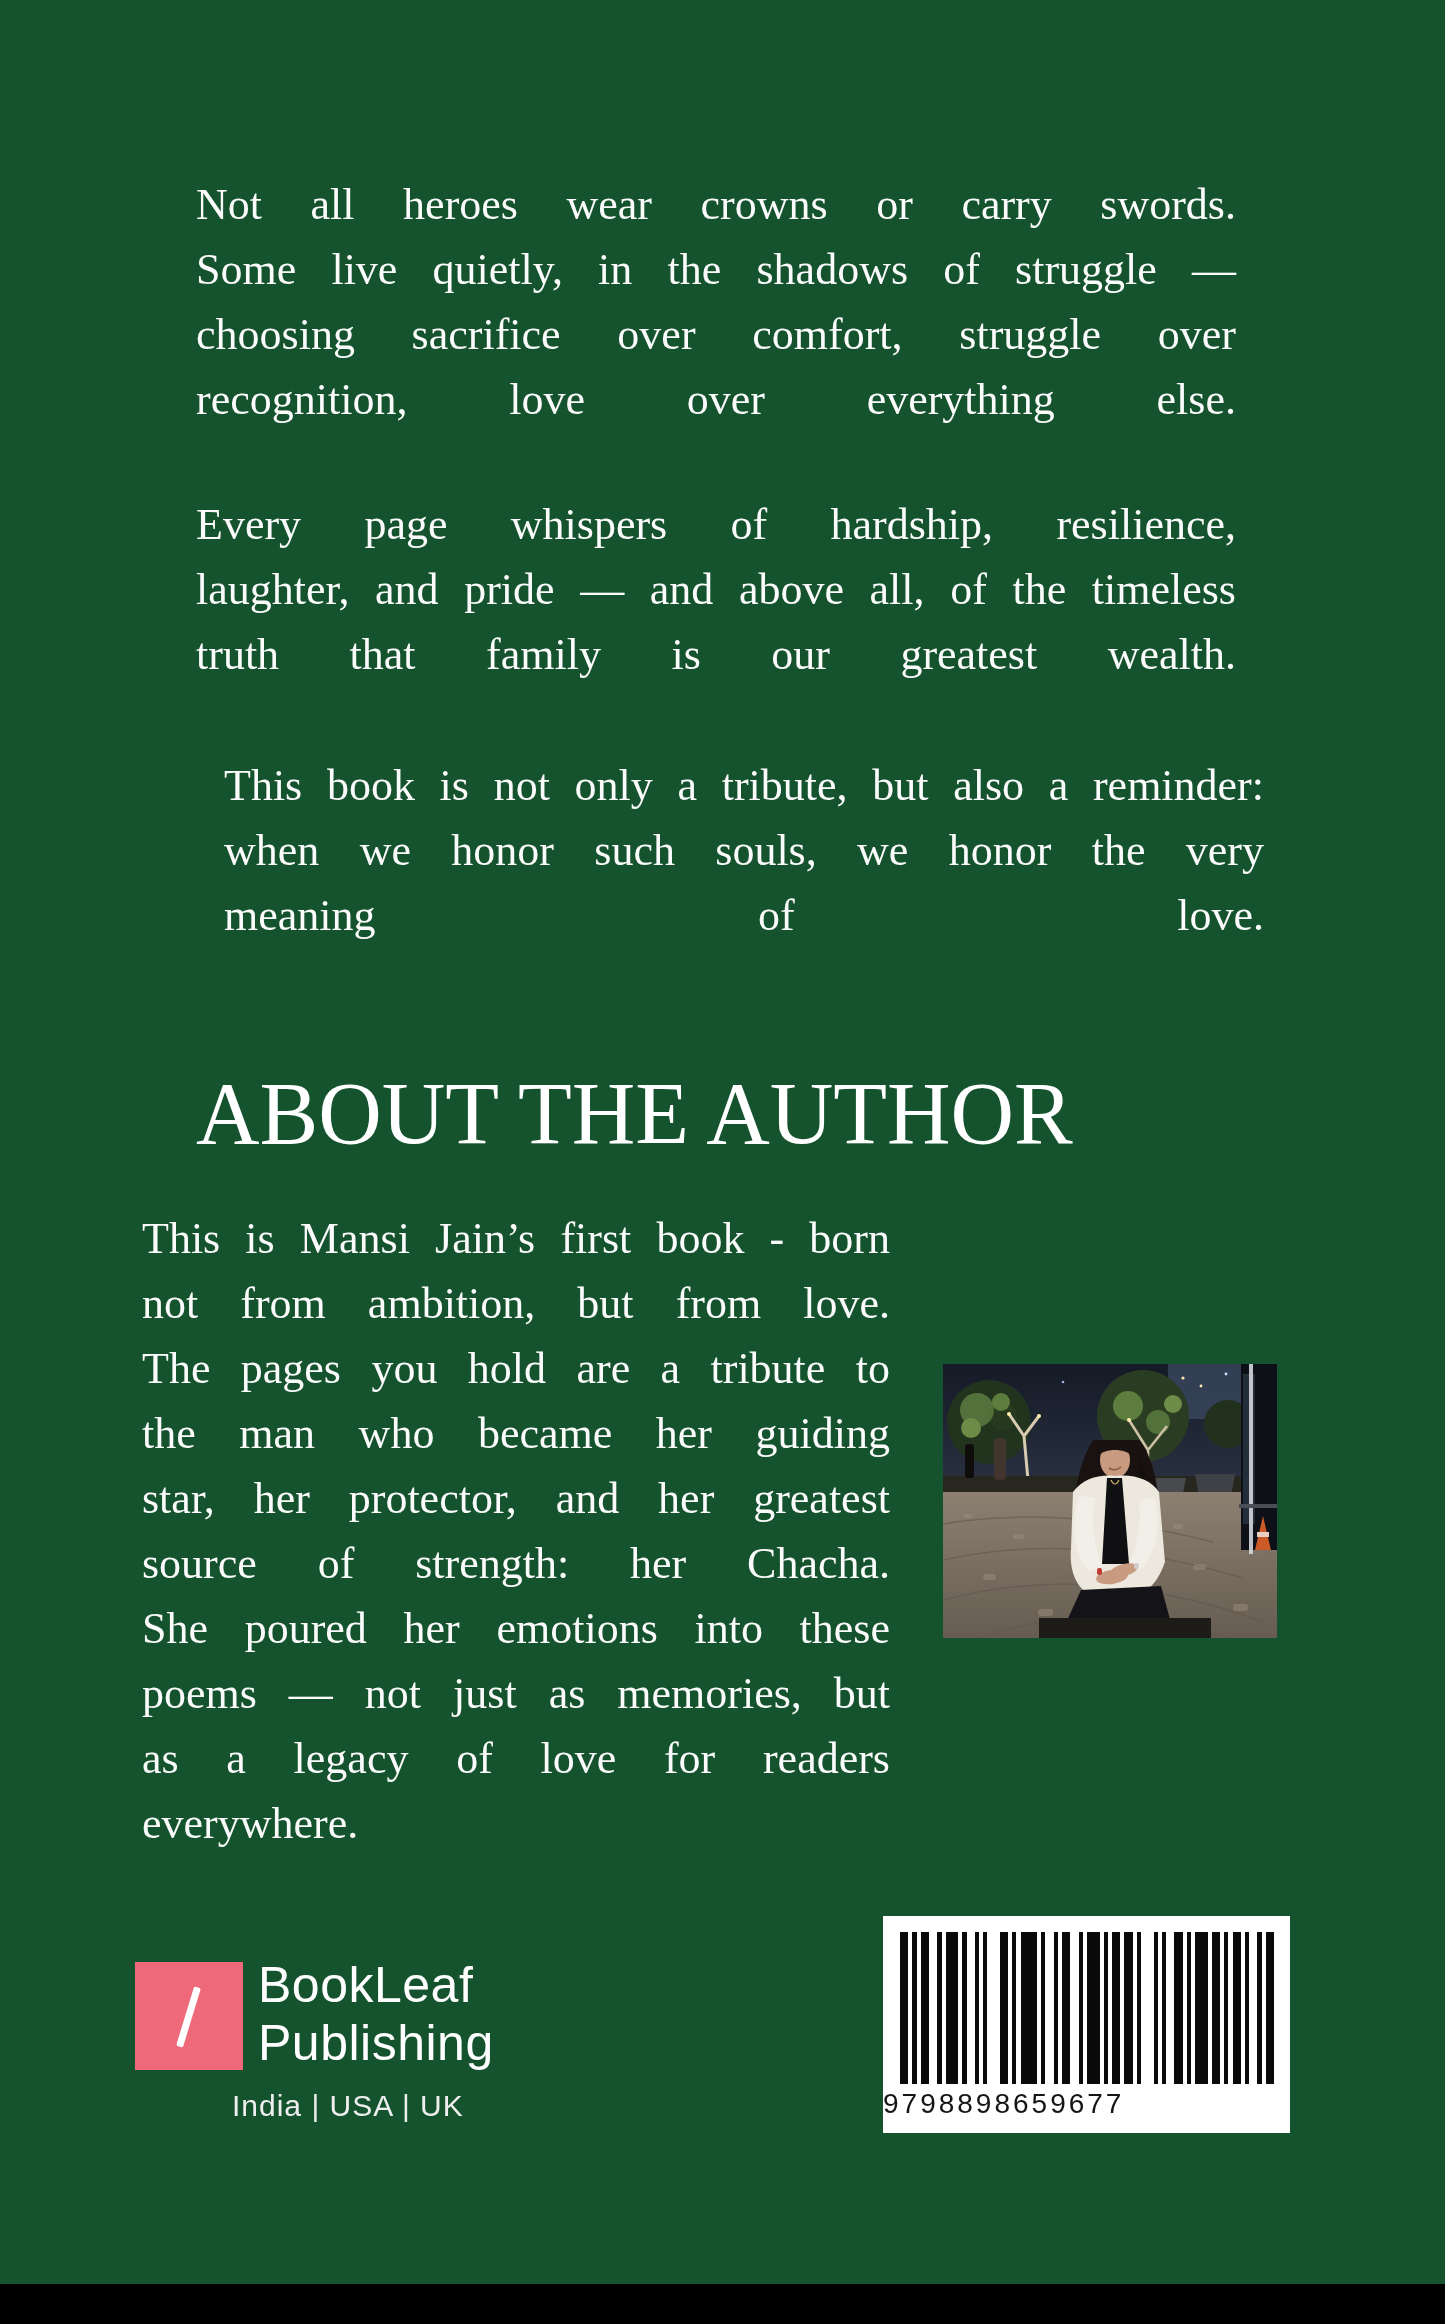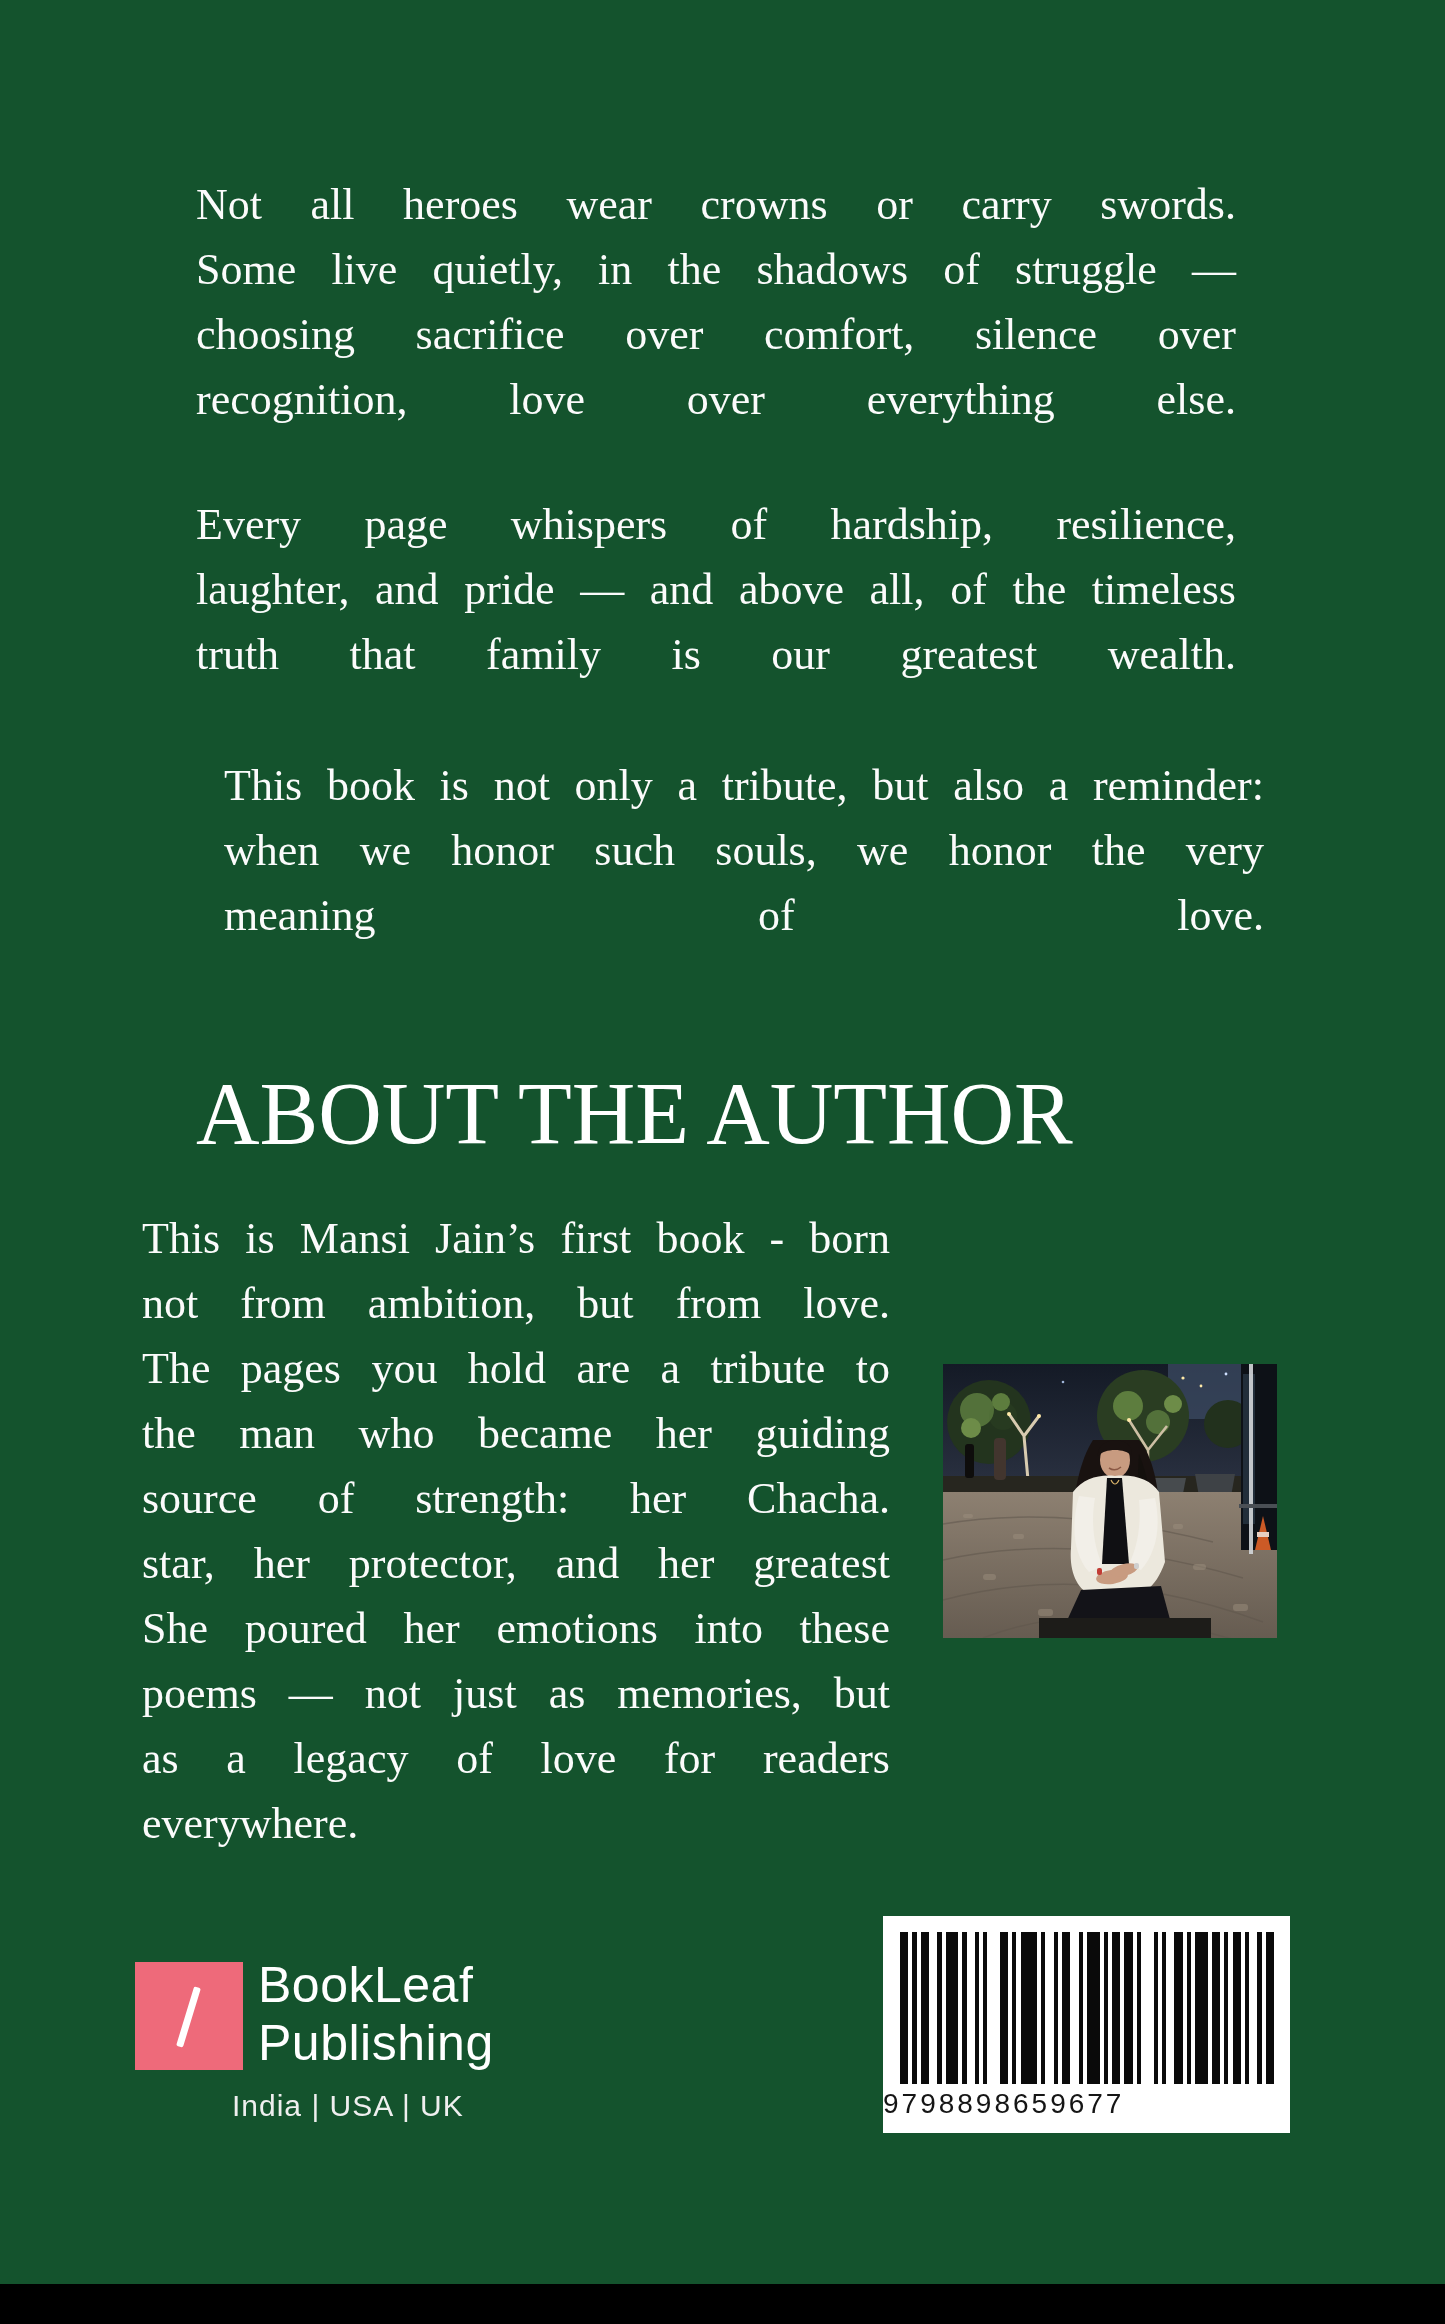--- a/index.html
+++ b/index.html
@@ -34,21 +34,21 @@
   .photo svg{display:block;width:100%;height:100%;}
 </style>
 </head>
 <body>
 
 <div id="page">
 
   <div class="abs para-top" style="top:172px;">
     <div class="jline">Not all heroes wear crowns or carry swords.</div>
     <div class="jline">Some live quietly, in the shadows of struggle —</div>
-    <div class="jline">choosing sacrifice over comfort, silence over</div>
+    <div class="jline">choosing sacrifice over comfort, struggle over</div>
     <div class="jline">recognition, love over everything else.</div>
   </div>
 
   <div class="abs para-top" style="top:492px;">
     <div class="jline">Every page whispers of hardship, resilience,</div>
     <div class="jline">laughter, and pride — and above all, of the timeless</div>
     <div class="jline">truth that family is our greatest wealth.</div>
   </div>
 
   <div class="abs para-top" style="top:753px;margin-left:28px;">
@@ -57,22 +57,22 @@
     <div class="jline">meaning of love.</div>
   </div>
 
   <div class="abs heading">ABOUT THE AUTHOR</div>
 
   <div class="abs bio-col" style="top:1206px;">
     <div class="jline">This is Mansi Jain’s first book - born</div>
     <div class="jline">not from ambition, but from love.</div>
     <div class="jline">The pages you hold are a tribute to</div>
     <div class="jline">the man who became her guiding</div>
+    <div class="jline">star, her protector, and her greatest</div>
     <div class="jline">source of strength: her Chacha.</div>
-    <div class="jline">star, her protector, and her greatest</div>
     <div class="jline">She poured her emotions into these</div>
     <div class="jline">poems — not just as memories, but</div>
     <div class="jline">as a legacy of love for readers</div>
     <div class="jline last-left">everywhere.</div>
   </div>
 
   <div class="abs photo">
     <svg viewBox="0 0 334 274" preserveAspectRatio="none">
       <defs>
         <linearGradient id="sky" x1="0" y1="0" x2="0" y2="1">

